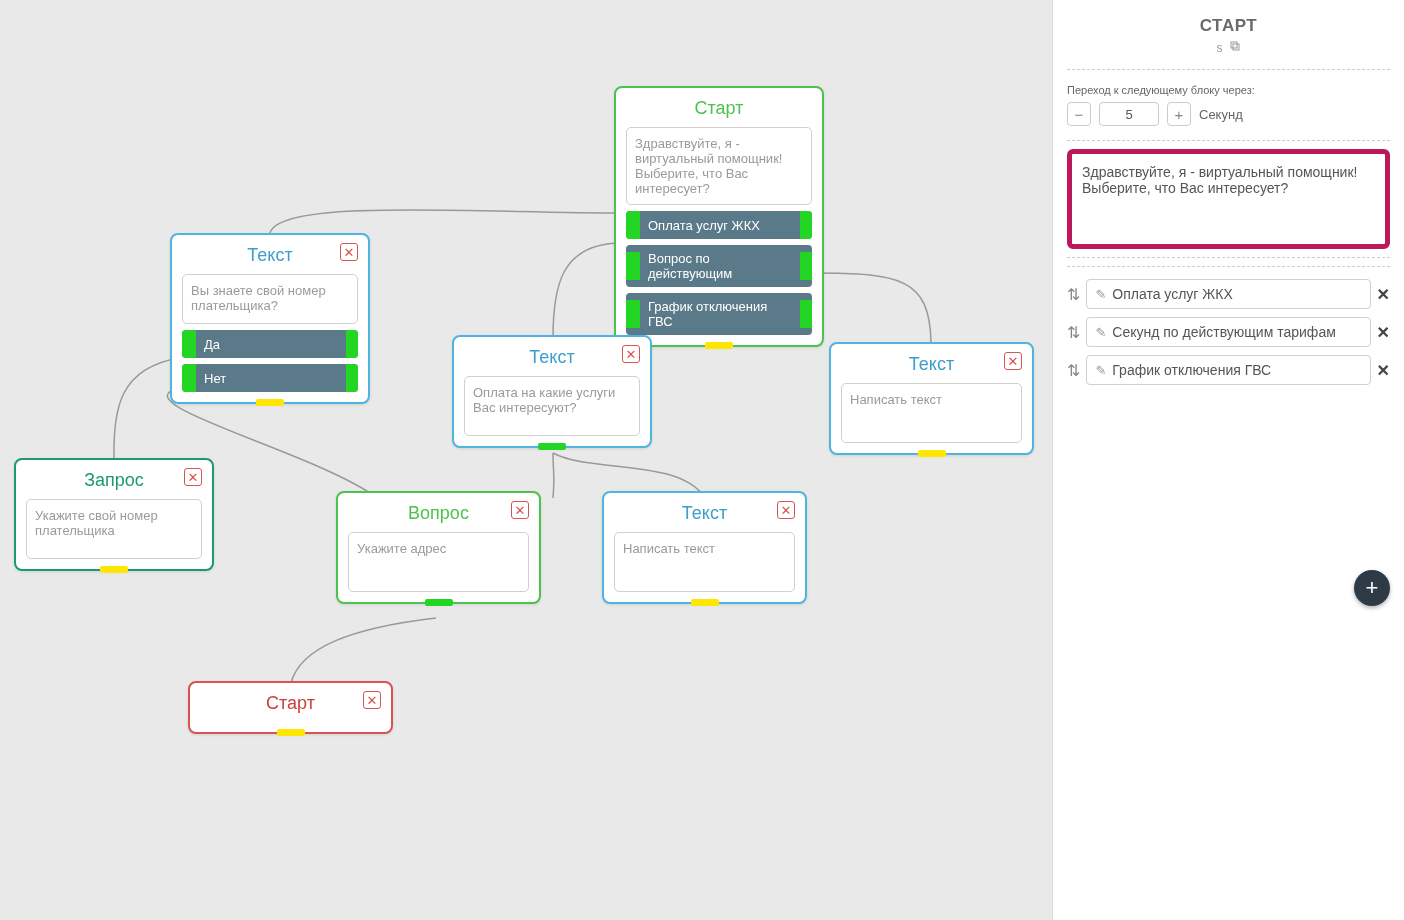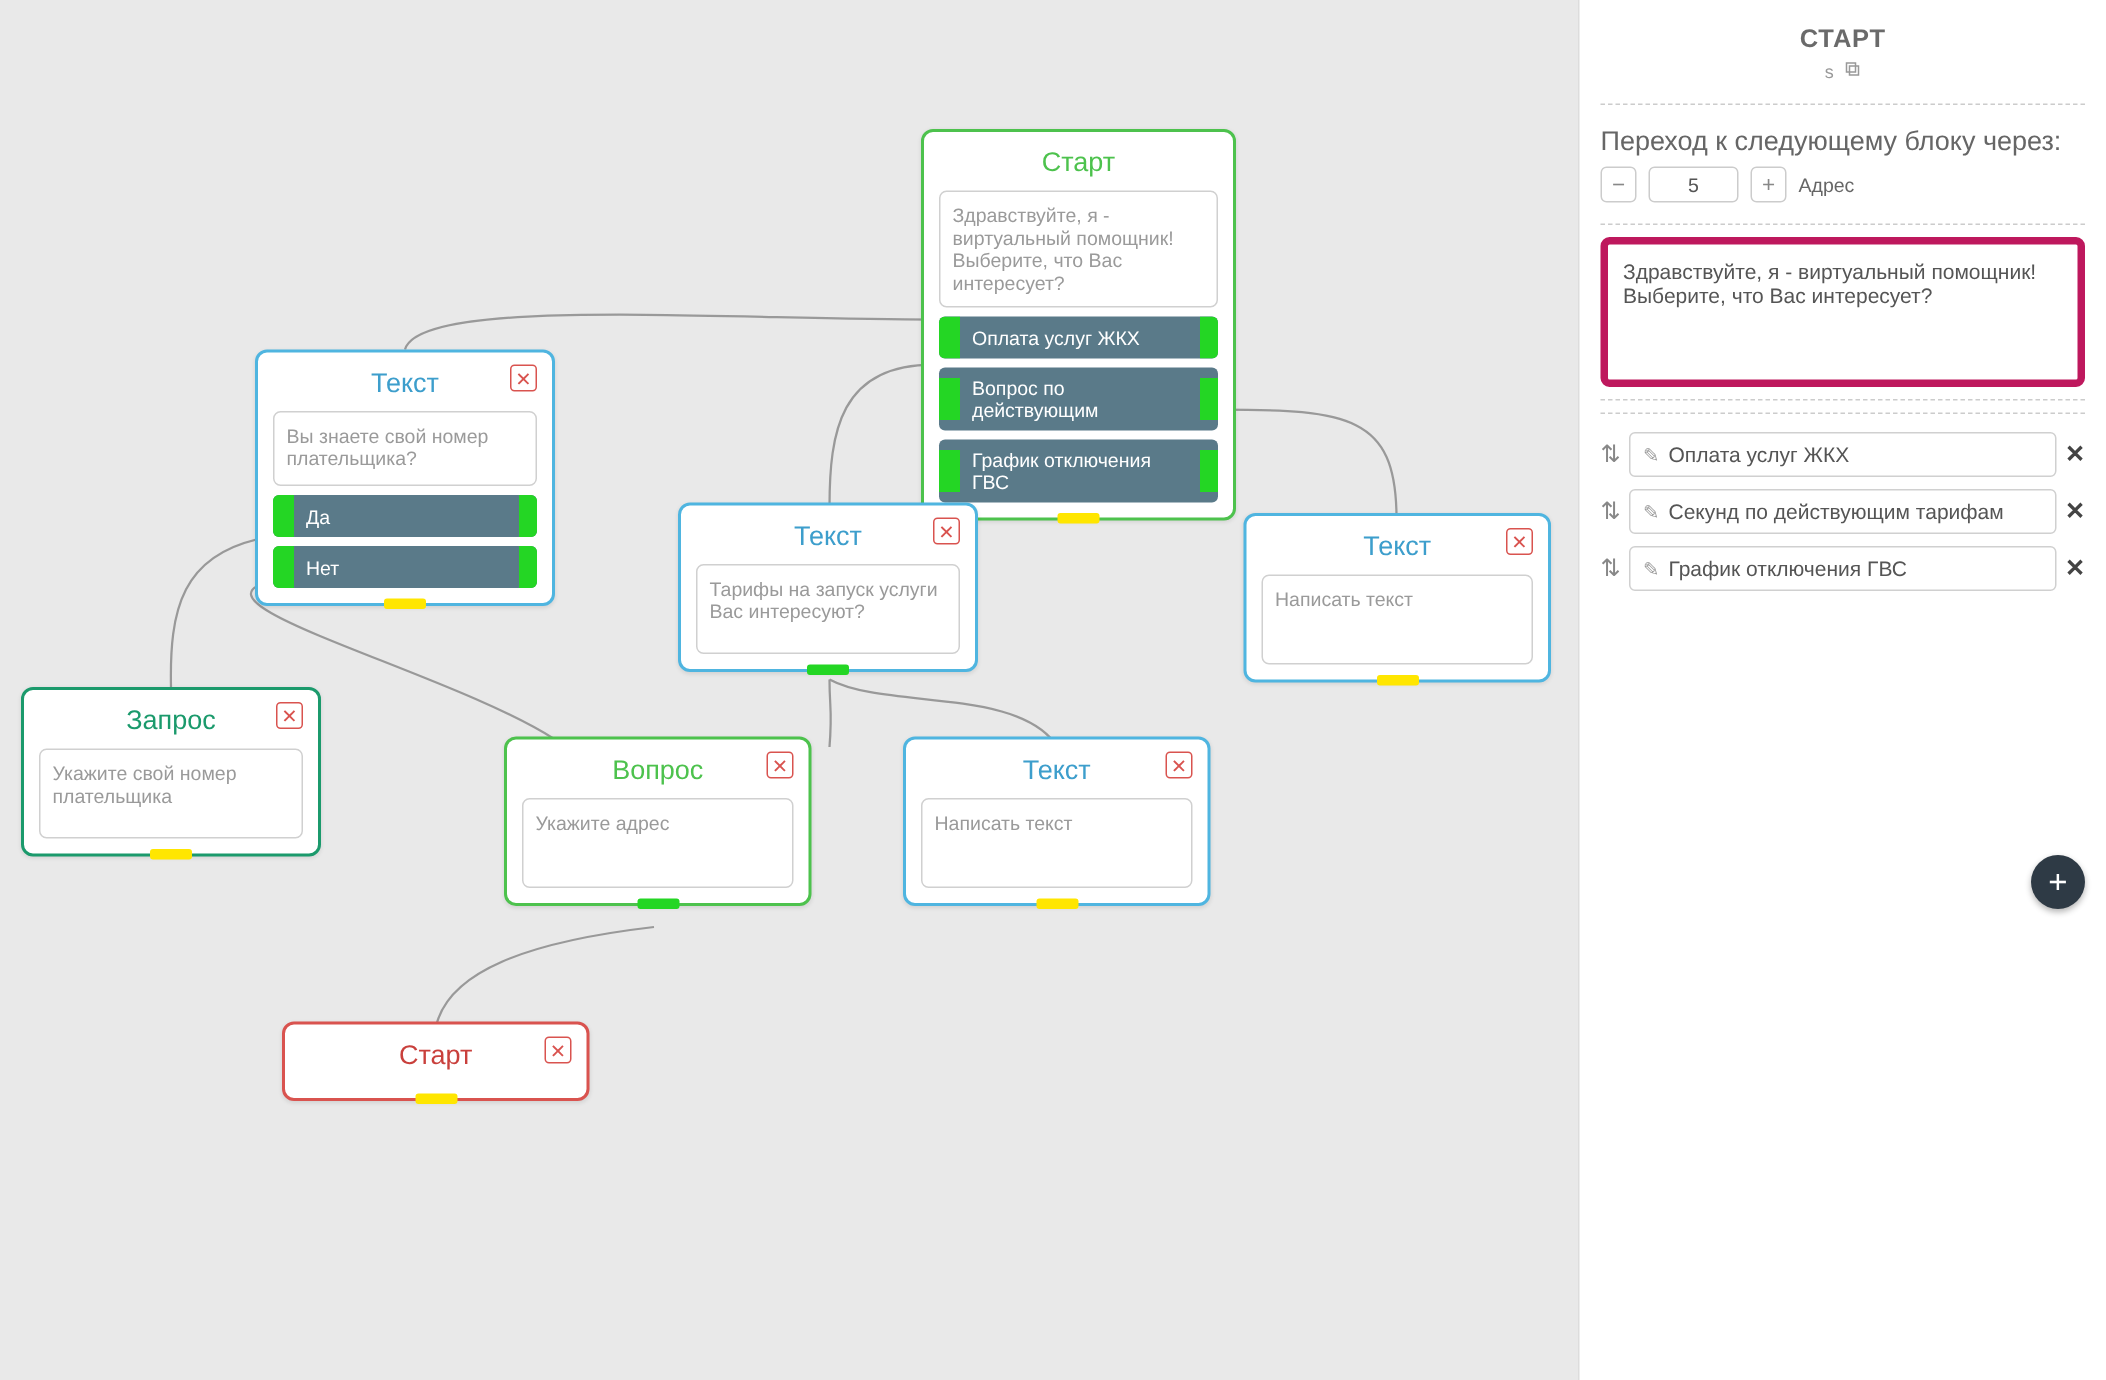--- a/index.html
+++ b/index.html
@@ -31,21 +31,21 @@
 .node-btn-dotr { width: 12px; height: 28px; background: #24d624; margin-left: auto; }
 .node-btn-label { color: #fff; font-size: 13px; padding: 6px 8px; flex: 1; }
 .node-port { position: absolute; bottom: -4px; left: 50%; transform: translateX(-50%); width: 28px; height: 7px; background: #ffe600; border-radius: 2px; }
 .svg-edges { position: absolute; left: 0; top: 0; width: 1052px; height: 892px; pointer-events: none; }
 .svg-edges path { fill: none; stroke: #999; stroke-width: 1.5; }
 .sidebar-head { text-align: center; padding: 16px 0 6px; }
 .sidebar-title { font-size: 17px; color: #6a6a6a; font-weight: 600; letter-spacing: 0.5px; }
 .sidebar-sub { font-size: 12px; color: #999; margin-top: 4px; display: flex; justify-content: center; align-items: center; gap: 6px; }
 .hr { border: none; border-top: 1px dashed #ccc; margin: 8px 14px; }
 .field-row { padding: 6px 14px; }
-.field-label { font-size: 18px; color: #666; margin-bottom: 6px; }
+.field-label { font-size: 11px; color: #666; margin-bottom: 6px; }
 .spinner { display: flex; align-items: center; gap: 8px; }
 .spinbtn { width: 24px; height: 24px; border: 1px solid #ccc; border-radius: 4px; background: #fff; display: flex; align-items: center; justify-content: center; cursor: pointer; color: #888; font-size: 15px; }
 .spinval { width: 60px; height: 24px; border: 1px solid #ccc; border-radius: 4px; text-align: center; font-size: 13px; color: #555; }
 .spin-unit { font-size: 13px; color: #666; }
 .textarea { margin: 6px 14px; border: 5px solid #be185d; border-radius: 6px; padding: 10px; font-size: 14px; color: #555; min-height: 100px; }
 .chk-row { padding: 8px 14px; display: flex; align-items: center; gap: 8px; font-size: 14px; color: #555; }
 .chk { width: 16px; height: 16px; border: 1.5px solid #aaa; border-radius: 4px; }
 .opt-row { display: flex; align-items: center; gap: 6px; padding: 4px 14px; }
 .opt-sort { color: #888; font-size: 16px; cursor: grab; }
 .opt-box { flex: 1; display: flex; align-items: center; gap: 6px; border: 1px solid #d0d0d0; border-radius: 4px; padding: 6px 8px; font-size: 14px; color: #555; }
@@ -149,21 +149,21 @@
   <div class="node node-darkgreen" style="left:14px; top:430px; width:200px;">
     <div class="node-close">✕</div>
     <div class="node-title">Запрос</div>
     <div class="node-text" style="min-height:60px">Укажите свой номер плательщика</div>
     <div class="node-port"></div>
   </div>
 
   <div class="node node-blue" style="left:452px; top:307px; width:200px;">
     <div class="node-close">✕</div>
     <div class="node-title">Текст</div>
-    <div class="node-text" style="min-height:60px">Тарифы на запуск услуги Вас интересуют?</div>
+    <div class="node-text" style="min-height:60px">Оплата на какие услуги Вас интересуют?</div>
     <div class="node-port" style="background:#24d624"></div>
   </div>
 
   <div class="node node-blue" style="left:829px; top:314px; width:205px;">
     <div class="node-close">✕</div>
     <div class="node-title">Текст</div>
     <div class="node-text" style="min-height:60px">Написать текст</div>
     <div class="node-port"></div>
   </div>
 
@@ -201,21 +201,21 @@
       </span>
     </div>
   </div>
   <hr class="hr">
   <div class="field-row">
     <div class="field-label">Переход к следующему блоку через:</div>
     <div class="spinner">
       <div class="spinbtn">−</div>
       <input class="spinval" value="5" style="">
       <div class="spinbtn">+</div>
-      <span class="spin-unit">Адрес</span>
+      <span class="spin-unit">Секунд</span>
     </div>
   </div>
   <hr class="hr">
   <div class="textarea" style="white-space:pre-line">Здравствуйте, я - виртуальный помощник!
 Выберите, что Вас интересует?</div>
   <hr class="hr">
   <hr class="hr">
   <div class="opt-row">
     <span class="opt-sort">⇅</span>
     <div class="opt-box">

